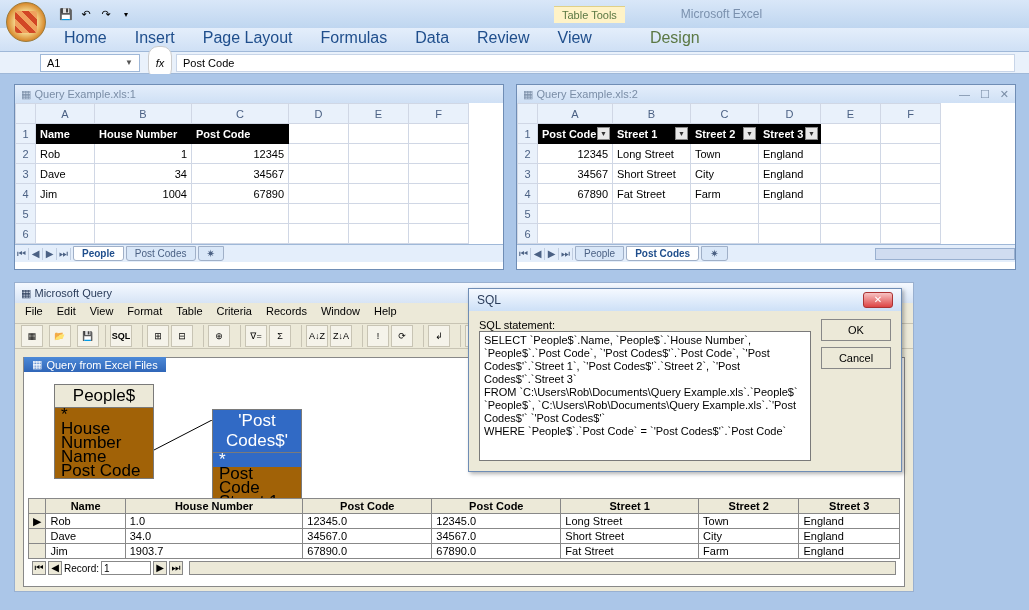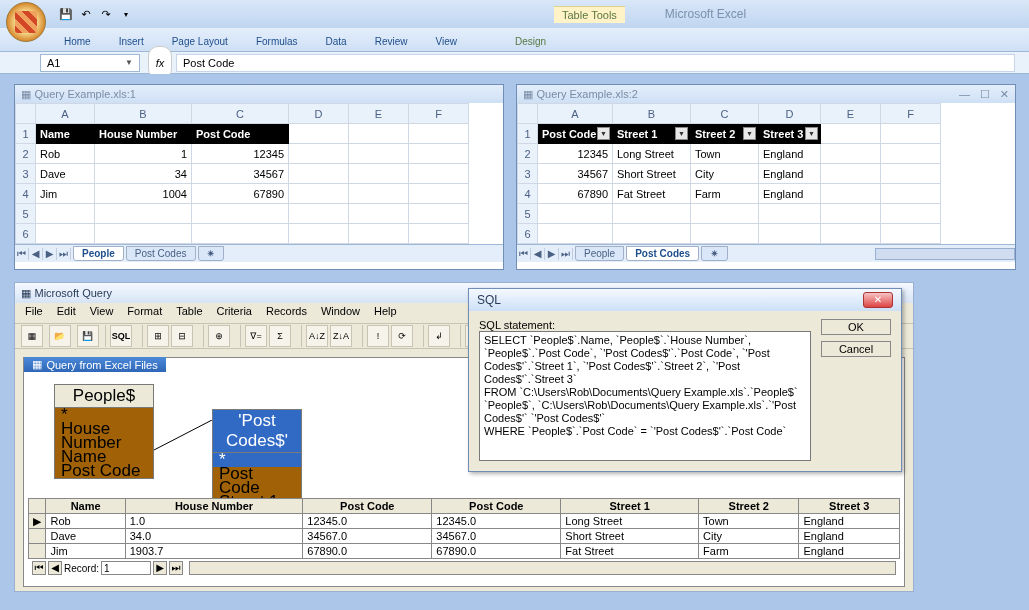--- a/index.html
+++ b/index.html
@@ -4,27 +4,27 @@
 <style>
   * { box-sizing: border-box; margin: 0; padding: 0; font-family: 'Segoe UI', Tahoma, sans-serif; }
   body { width: 1029px; height: 610px; background: #abc6e8; overflow: hidden; font-size: 11px; }
 
   
   .titlebar { height: 28px; background: linear-gradient(#d9e7f8,#bfd6f0); display: flex; align-items: center; padding-left: 2px; }
   .office-btn { width: 40px; height: 40px; border-radius: 50%; background: radial-gradient(#fff,#f5d98f 40%,#d88a2e 70%,#a1521f); border: 1px solid #9b7a3a; margin-top: 16px; margin-left: 4px; position: relative; z-index: 10; display:flex; align-items:center; justify-content:center; }
   .office-btn span { width: 22px; height: 22px; background: repeating-linear-gradient(45deg,#d24726,#d24726 5px,#f0a15e 5px,#f0a15e 10px); border-radius: 3px; }
   .qat { display: flex; align-items: center; gap: 4px; margin-left: 12px; }
   .qat span { width: 16px; height: 16px; display: inline-flex; align-items:center; justify-content:center; }
-  .title-center { margin-left: 420px; display: flex; gap: 40px; align-items:center; }
+  .title-center { margin-left: 420px; display: flex; gap: 56px; align-items:center; }
   .table-tools { background: #fff3c7; padding: 2px 8px; color: #5b7844; border-top: 1px solid #e0d088; }
   .app-title { color: #7a90ad; font-size: 12px; }
 
   
   .ribbon { height: 24px; background: linear-gradient(#e4eefb,#cfe0f5); display: flex; align-items: flex-end; padding-left: 50px; border-bottom: 1px solid #9fb8d8; }
-  .ribbon .tab { padding: 4px 14px; color: #1f4e8c; font-size: 10px; cursor: pointer; }
+  .ribbon .tab { padding: 4px 14px; color: #1f4e8c; font-size: 16px; cursor: pointer; }
   .ribbon .tab.design { color: #5b7844; margin-left: 30px; }
 
   
   .formula-row { height: 22px; background: #e9f1fb; display: flex; align-items: center; border-bottom: 1px solid #9fb8d8; padding: 2px 14px 2px 40px; }
   .name-box { width: 100px; height: 18px; background: #fff; border: 1px solid #9fb8d8; font-size: 11px; padding: 0 6px; display:flex; align-items:center; }
   .name-box .drop { margin-left: auto; font-size: 8px; color: #555; }
   .fx-area { display: flex; align-items: center; margin-left: 8px; flex:1; }
   .fx-btn { width: 24px; height: 33px; border:1px solid #ccc; background:#fff; display:flex; align-items:center; justify-content:center; font-style:italic; font-size:11px; border-radius: 10px; margin-right:4px;}
   .formula-input { flex:1; height:18px; border:1px solid #c8d5e8; background:#fff; padding:0 6px; font-size:11px; display:flex; align-items:center; }
 
@@ -80,21 +80,21 @@
 
   
   .sql-dlg { position:absolute; left:468px; top:288px; width:434px; border:1px solid #6f8db5; background:#ece9d8; box-shadow: 2px 2px 4px rgba(0,0,0,.3); }
   .sql-title { height:22px; background:linear-gradient(#f5f9ff,#cde0f7); display:flex; align-items:center; padding:0 8px; font-size:12px; color:#2a3c5a; }
   .sql-title .close { margin-left:auto; width:30px; height:16px; background:linear-gradient(#f7c3c3,#d44); border:1px solid #a33; border-radius:3px; color:#fff; text-align:center; font-size:10px; line-height:14px; }
   .sql-body { padding:8px 10px; display:flex; gap:10px; }
   .sql-left { flex:1; }
   .sql-left label { font-size:11px; }
   .sql-text { width:100%; height:130px; border:1px solid #7a7a7a; font-family: 'Segoe UI', Tahoma, sans-serif; font-size:11px; padding:2px 4px; resize:none; overflow-y:scroll; line-height:13px; }
   .sql-btns { width:70px; display:flex; flex-direction:column; gap:6px; }
-  .sql-btns button { height:16px; border:1px solid #888; background:#ece9d8; font-size:11px; }
+  .sql-btns button { height:22px; border:1px solid #888; background:#ece9d8; font-size:11px; }
 </style>
 </head>
 <body>
 
 <div class="titlebar">
   <div class="office-btn">
       <span></span>
     </div>
   <div class="qat">
     <span>💾</span>

